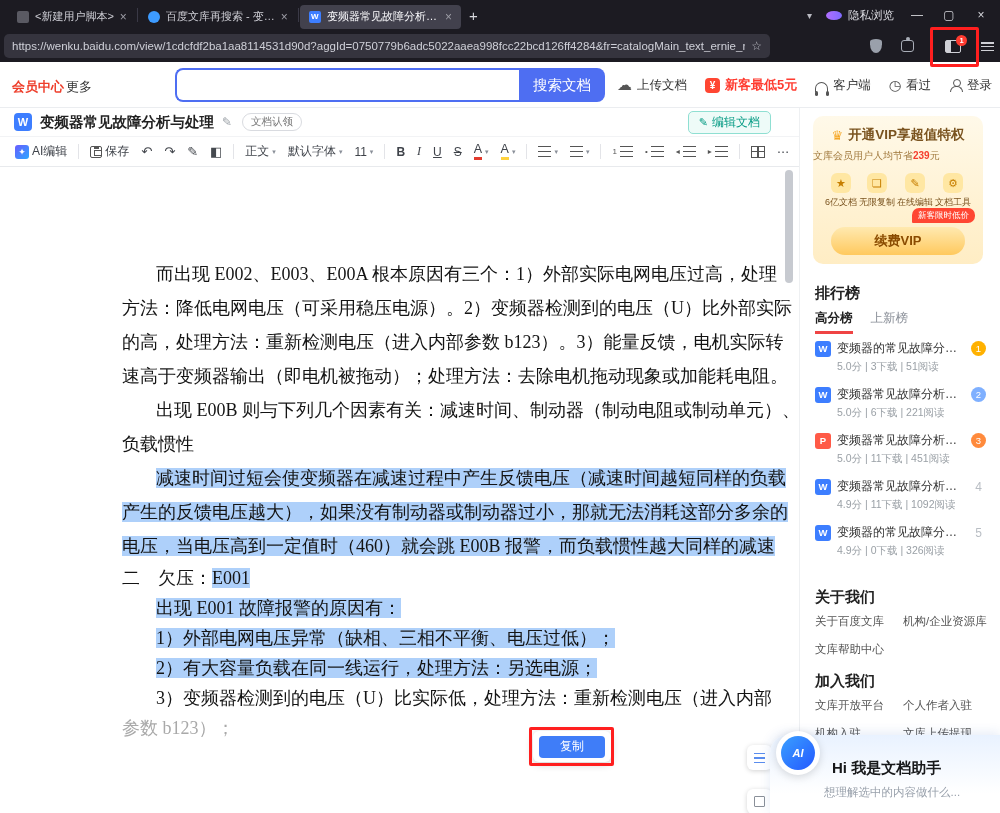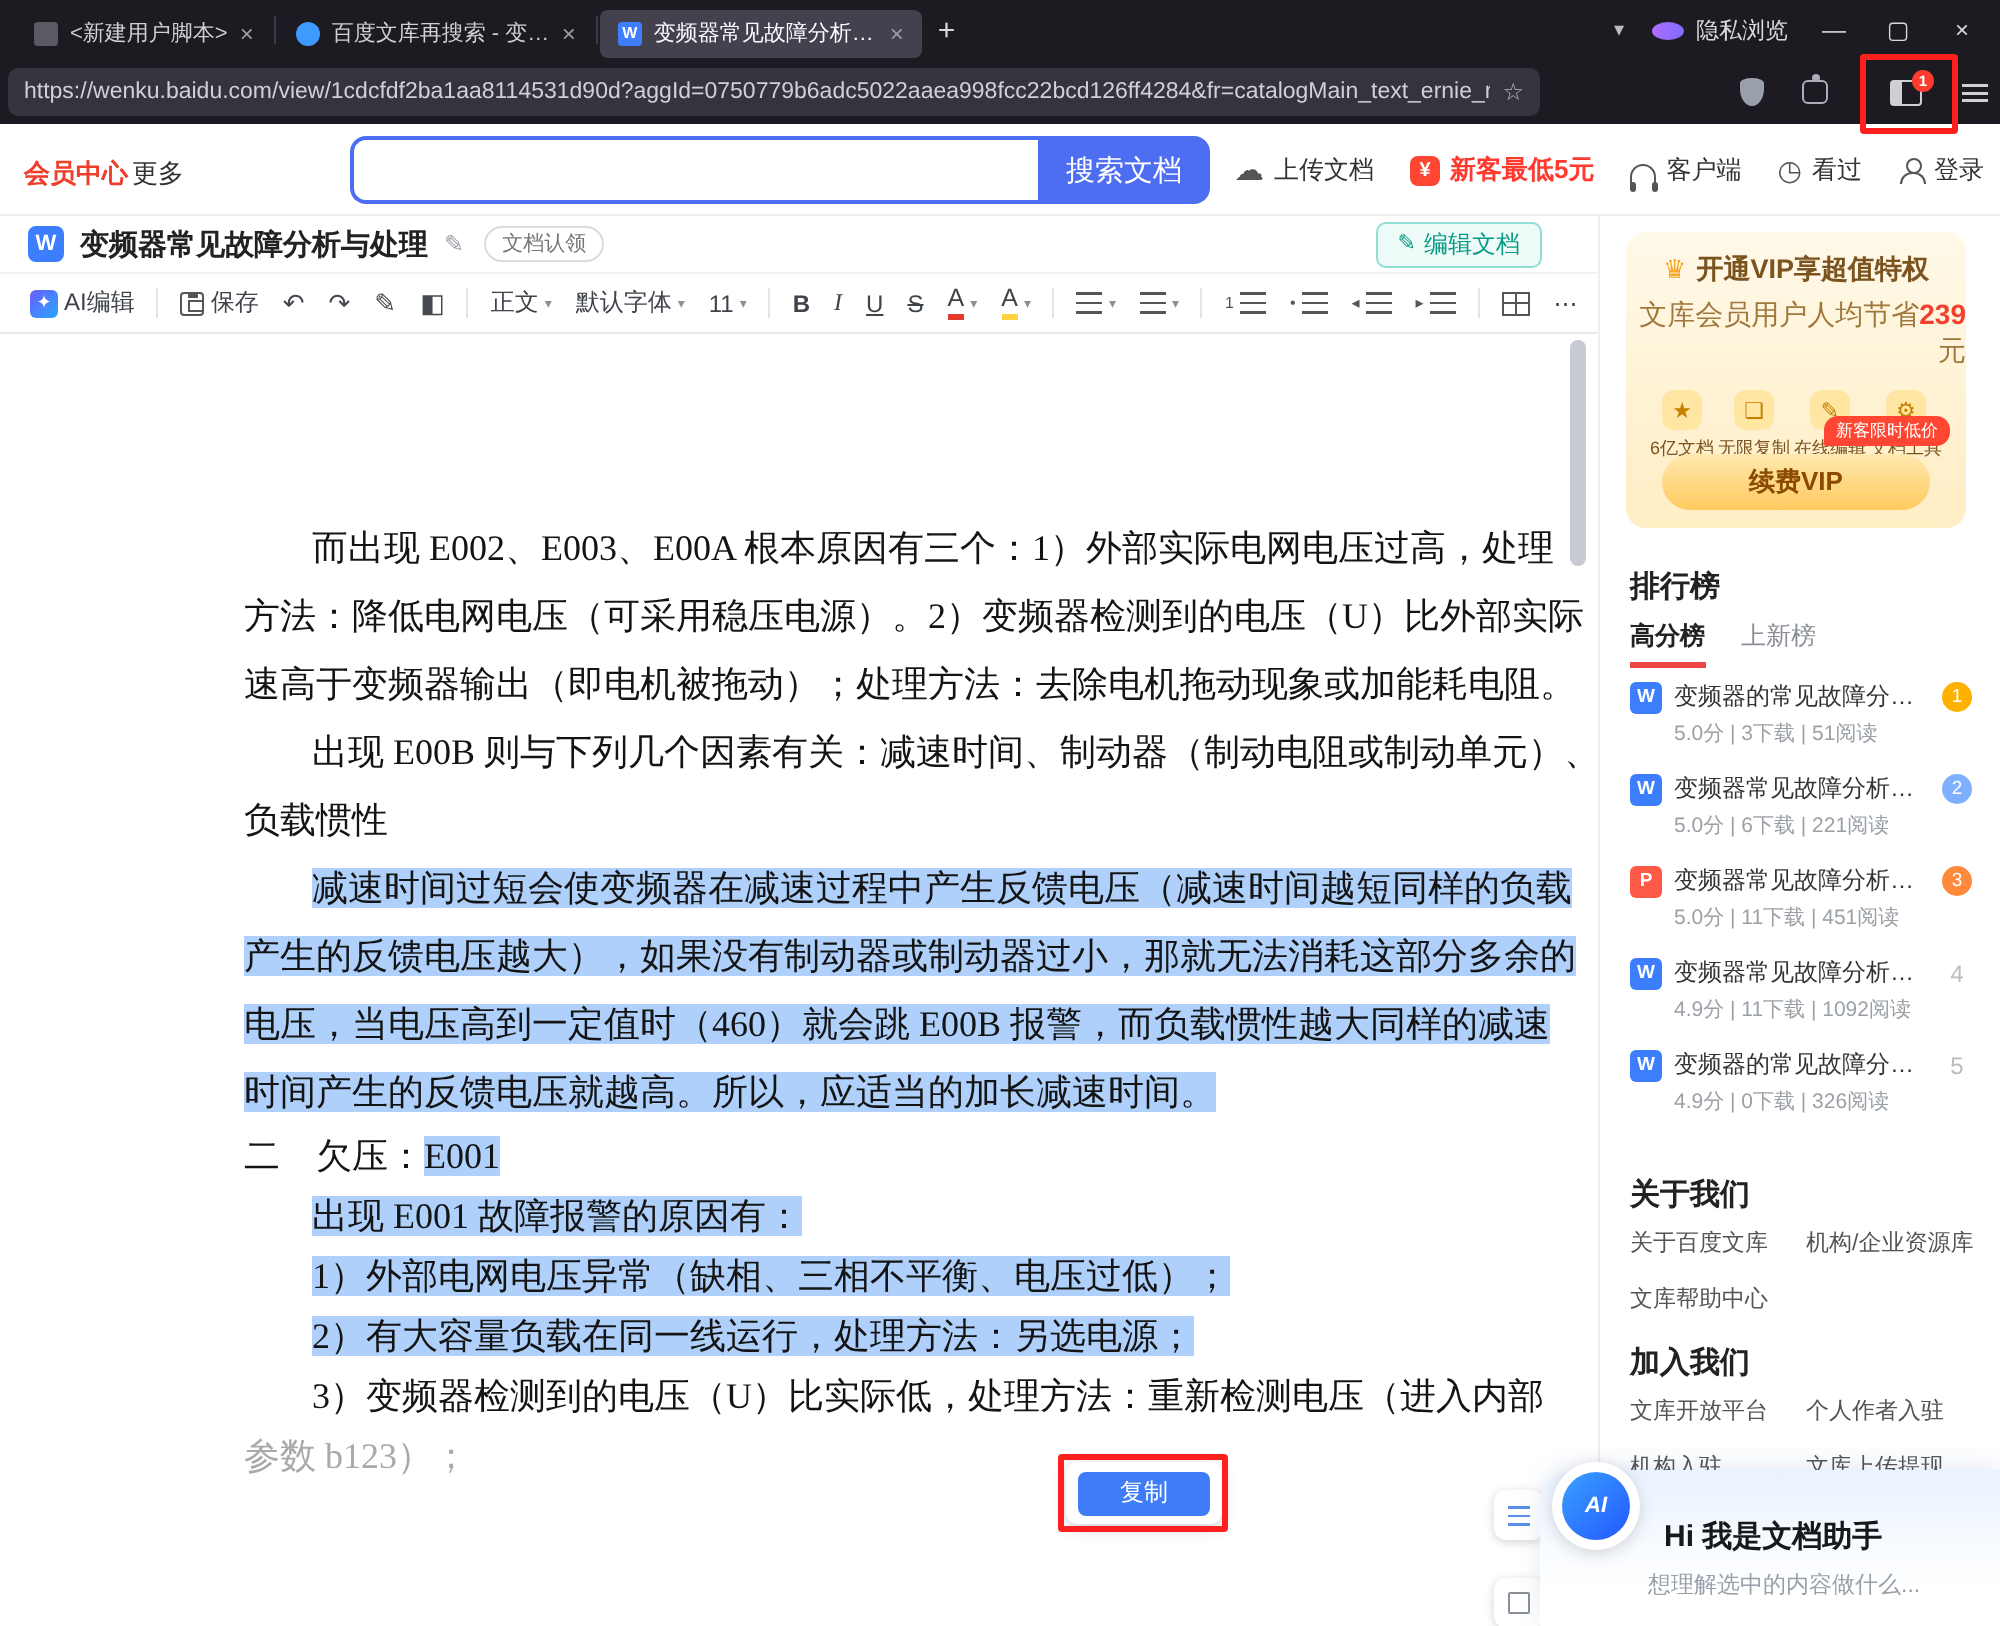--- a/index.html
+++ b/index.html
@@ -99,21 +99,21 @@
   .copywrap{position:absolute;left:533px;top:564px;width:78px;height:31px;background:#fff;border-radius:6px;box-shadow:0 2px 8px rgba(0,0,0,.2);display:flex;align-items:center;justify-content:center}
   .copybtn{width:66px;height:22px;background:#3f7df8;border:none;color:#fff;font-size:12px;border-radius:4px}
   .scrolltrack{position:absolute;right:6px;top:0;width:8px;bottom:0}
   .scrollthumb{position:absolute;top:3px;right:0;width:8px;height:113px;background:#c7cad0;border-radius:4px}
 
   
   .sidebar{position:absolute;left:800px;width:200px;top:108px;bottom:0;background:#fff}
   .vipcard{position:absolute;left:13px;top:8px;width:170px;height:148px;border-radius:10px;background:linear-gradient(180deg,#fff9e9,#ffedc4);overflow:visible}
   .viptitle{display:flex;align-items:center;justify-content:center;gap:5px;padding-top:10px;font-size:13.5px;font-weight:bold;color:#7a531f}
   .crown{color:#f5a623;font-size:13px}
-  .vipsub{text-align:right;font-size:14px;color:#a0783c;margin-top:5px}
+  .vipsub{text-align:left;font-size:10px;color:#a0783c;margin-top:5px}
   .vipsub .num{color:#f53f2e;font-weight:bold}
   .feats{display:flex;justify-content:space-between;padding:10px 12px 0}
   .feat{display:flex;flex-direction:column;align-items:center;gap:3px}
   .featico{width:20px;height:20px;border-radius:6px;background:#ffe7a3;color:#c77f00;font-size:11px;display:flex;align-items:center;justify-content:center}
   .featlabel{font-size:9px;color:#7a531f}
   .vipbadge{position:absolute;right:8px;top:92px;background:#ff4632;color:#fff;font-size:8.5px;border-radius:7px 7px 7px 1px;padding:1.5px 6px;z-index:2}
   .vipbtn{position:absolute;left:18px;right:18px;bottom:9px;height:28px;border:none;border-radius:14px;background:linear-gradient(180deg,#ffe9b0,#ffc95e);color:#8a4b00;font-weight:bold;font-size:13px}
 
   .rankhead{position:absolute;left:15px;top:176px;font-size:15px;font-weight:bold;color:#222}
   .ranktabs{position:absolute;left:15px;top:202px;display:flex;gap:18px;font-size:12.5px}
@@ -315,27 +315,27 @@
         <span class="itable"></span>
       </span>
     <span class="tbtn">⋯</span>
   </div>
 
   <div class="docarea">
     <div class="page">
       <div class="blockA">
         <div class="line ind"><span>而出现 E002、E003、E00A 根本原因有三个：1）外部实际电网电压过高，处理</span><span class="hl"></span></div>
         <div class="line"><span>方法：降低电网电压（可采用稳压电源）。2）变频器检测到的电压（U）比外部实际</span><span class="hl"></span></div>
+        <div class="line"><span>的高，处理方法：重新检测电压（进入内部参数 b123）。3）能量反馈，电机实际转</span><span class="hl"></span></div>
         <div class="line"><span>速高于变频器输出（即电机被拖动）；处理方法：去除电机拖动现象或加能耗电阻。</span><span class="hl"></span></div>
         <div class="line ind"><span>出现 E00B 则与下列几个因素有关：减速时间、制动器（制动电阻或制动单元）、</span><span class="hl"></span></div>
         <div class="line"><span>负载惯性</span><span class="hl"></span></div>
         <div class="line ind"><span></span><span class="hl">减速时间过短会使变频器在减速过程中产生反馈电压（减速时间越短同样的负载</span></div>
         <div class="line"><span></span><span class="hl">产生的反馈电压越大），如果没有制动器或制动器过小，那就无法消耗这部分多余的</span></div>
         <div class="line"><span></span><span class="hl">电压，当电压高到一定值时（460）就会跳 E00B 报警，而负载惯性越大同样的减速</span></div>
-        <div class="line"><span></span><span class="hl">时间产生的反馈电压就越高。所以，应适当的加长减速时间。</span></div>
       </div>
       <div class="blockB">
         <div class="line b"><span>二　欠压：</span><span class="hl">E001</span></div>
         <div class="line ind"><span></span><span class="hl">出现 E001 故障报警的原因有：</span></div>
         <div class="line ind"><span></span><span class="hl">1）外部电网电压异常（缺相、三相不平衡、电压过低）；</span></div>
         <div class="line ind"><span></span><span class="hl">2）有大容量负载在同一线运行，处理方法：另选电源；</span></div>
         <div class="line ind"><span>3）变频器检测到的电压（U）比实际低，处理方法：重新检测电压（进入内部</span><span class="hl"></span></div>
         <div class="line faded"><span>参数 b123）；</span><span class="hl"></span></div>
       </div>
     </div>

